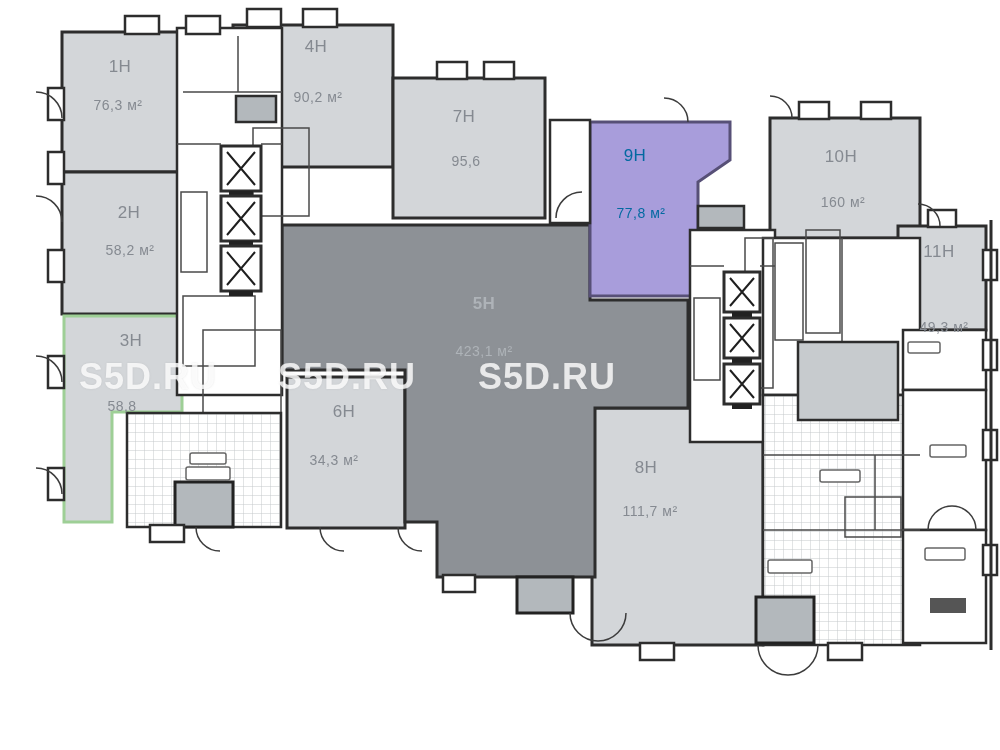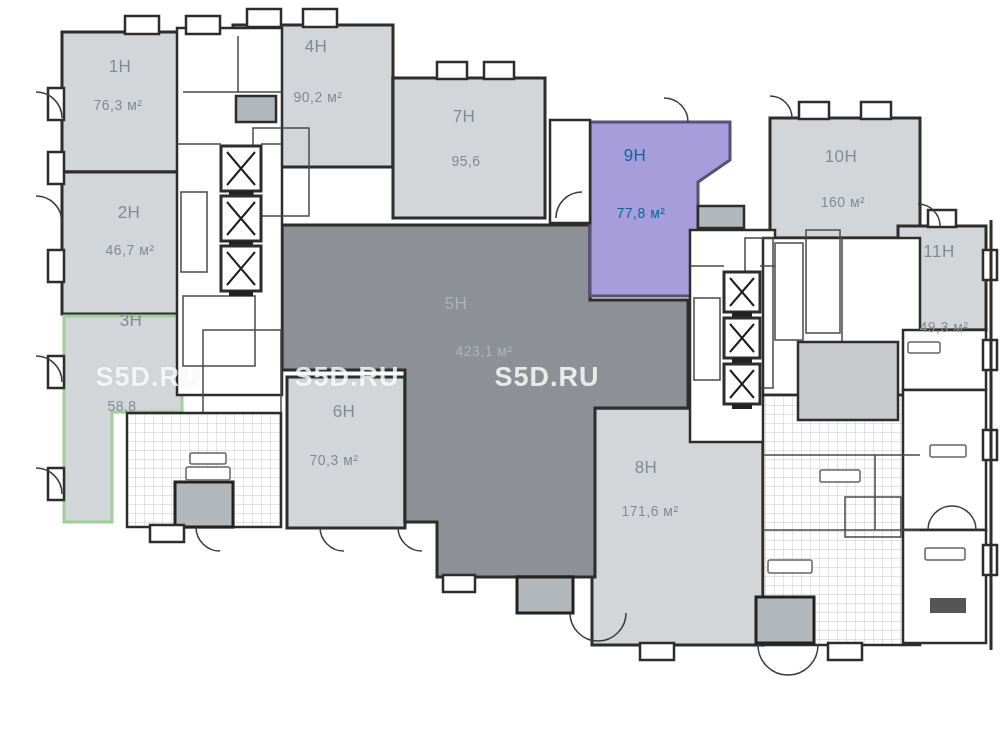--- a/index.html
+++ b/index.html
@@ -17,21 +17,21 @@
   .tab{fill:#ffffff;stroke:#2d2d2d;stroke-width:2.5;}
   .pill{fill:#ffffff;stroke:#666;stroke-width:1.5;}
   .gblock{stroke:#2d2d2d;stroke-width:2.5;}
   #labels{position:absolute;left:0;top:0;width:100%;height:100%;pointer-events:none;}
   .u-label,.u-area{position:absolute;transform:translate(-50%,-50%);white-space:nowrap;letter-spacing:.5px;}
   .u-label{font-size:17px;}
   .u-area{font-size:14px;}
   .u-label.light,.u-area.light{color:#858a91;}
   .u-label.dark,.u-area.dark{color:#aeb3b8;}
   .u-label.purple,.u-area.purple{color:#0369a1;}
-  .wm{position:absolute;transform:translate(-50%,-50%);font-size:27px;font-weight:bold;
+  .wm{position:absolute;transform:translate(-50%,-50%);font-size:36px;font-weight:bold;
       color:rgba(255,255,255,.8);letter-spacing:1px;text-shadow:0 0 2px rgba(150,150,150,.25);}
 </style>
 </head>
 <body>
 
 <div id="stage">
 <svg id="plan-svg" width="1000" height="750" viewBox="0 0 1000 750">
   <defs>
     <pattern id="grid" width="9" height="9" patternUnits="userSpaceOnUse">
       <rect width="9" height="9" fill="#ffffff"></rect>
@@ -188,33 +188,33 @@
     <path class="door" d="M792 118 A22 22 0 0 0 770 96"></path>
     <path class="door" d="M940 226 A22 22 0 0 0 918 204"></path>
     <path class="door" d="M556 218 A26 26 0 0 1 582 192"></path>
   </g>
 </svg>
 
 <div id="labels">
       <div class="u-label light" style="left: 120px; top: 67px;">1Н</div>
       <div class="u-area light" style="left: 118px; top: 105px;">76,3 м²</div>
       <div class="u-label light" style="left: 129px; top: 213px;">2Н</div>
-      <div class="u-area light" style="left: 130px; top: 250px;">46,7 м²</div>
-      <div class="u-label light" style="left: 131px; top: 321px; text-align: center;">3Н</div>
+      <div class="u-area light" style="left: 130px; top: 250px;">58,2 м²</div>
+      <div class="u-label light" style="left: 131px; top: 341px; text-align: center;">3Н</div>
       <div class="u-area light" style="left: 122px; top: 374px; margin-top: 32px;">58,8</div>
       <div class="u-label light" style="left: 316px; top: 47px;">4Н</div>
       <div class="u-area light" style="left: 318px; top: 97px;">90,2 м²</div>
-      <div class="u-label dark" style="left: 456px; top: 304px;">5Н</div>
+      <div class="u-label dark" style="left: 484px; top: 304px; font-weight: bold;">5Н</div>
       <div class="u-area dark" style="left: 484px; top: 351px;">423,1 м²</div>
       <div class="u-label light" style="left: 334px; top: 412px; margin-left: 10px;">6Н</div>
-      <div class="u-area light" style="left: 334px; top: 460px;">70,3 м²</div>
+      <div class="u-area light" style="left: 334px; top: 460px;">34,3 м²</div>
       <div class="u-label light" style="left: 464px; top: 117px;">7Н</div>
       <div class="u-area light" style="left: 466px; top: 161px;">95,6</div>
       <div class="u-label light" style="left: 646px; top: 468px;">8Н</div>
-      <div class="u-area light" style="left: 650px; top: 511px;">171,6 м²</div>
+      <div class="u-area light" style="left: 650px; top: 511px;">111,7 м²</div>
       <div class="u-label purple" style="left: 635px; top: 156px;">9Н</div>
       <div class="u-area purple" style="left: 641px; top: 197px; margin-top: 16px;">77,8 м²</div>
       <div class="u-label light" style="left: 841px; top: 157px;">10Н</div>
       <div class="u-area light" style="left: 843px; top: 202px;">160 м²</div>
       <div class="u-label light" style="left: 939px; top: 252px;">11Н</div>
       <div class="u-area light" style="left: 944px; top: 299px; margin-top: 28px;">49,3 м²</div>
       <div class="wm" style="left: 148px; top: 377px;">S5D.RU</div>
       <div class="wm" style="left: 347px; top: 377px;">S5D.RU</div>
       <div class="wm" style="left: 547px; top: 377px;">S5D.RU</div>
     </div>

